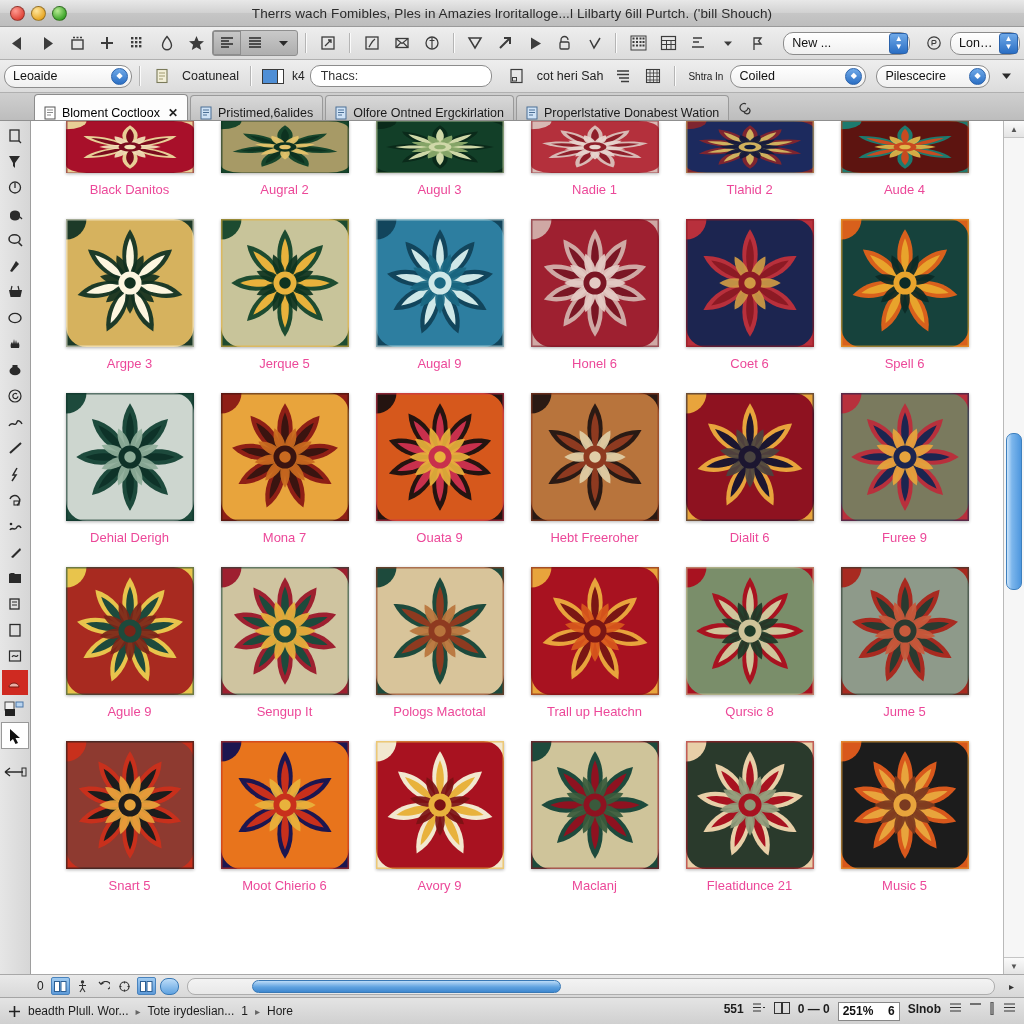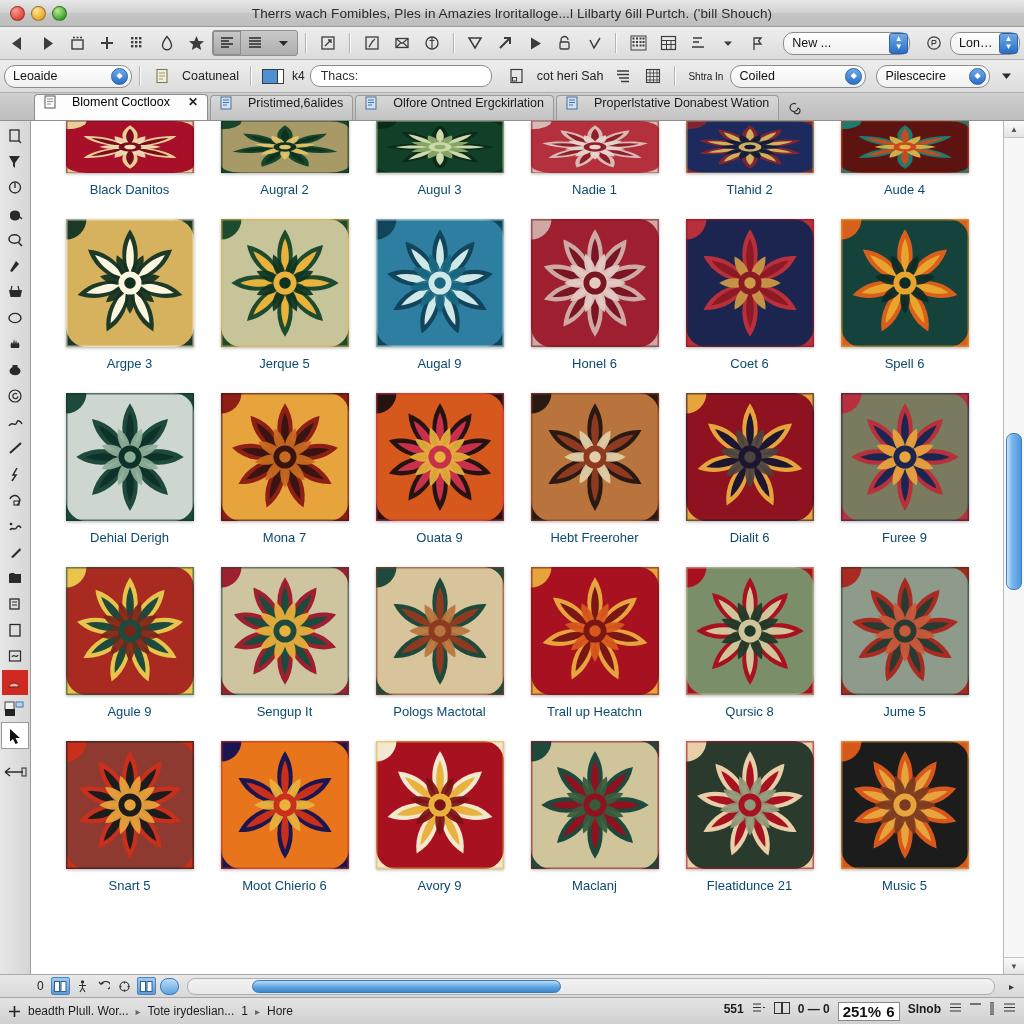--- a/index.html
+++ b/index.html
@@ -89,21 +89,21 @@
   }
 
   
   .tabbar{
     height:27px;flex:0 0 27px;display:flex;align-items:flex-end;gap:0;
     background:linear-gradient(to bottom,#cfcfcf,#bdbdbd);
     border-bottom:1px solid #8f8f8f;
     padding-left:34px;
   }
   .tab{
-    display:flex;align-items:flex-start;gap:16px;height:24px;
+    display:flex;align-items:flex-end;gap:6px;height:24px;
     padding:0 9px;font-size:12.5px;color:#1a1a1a;
     background:linear-gradient(to bottom,#d8d8d8,#c2c2c2);
     border:1px solid #9a9a9a;border-bottom:none;
     border-radius:4px 4px 0 0;margin-right:2px;max-width:250px;margin-top:30px;
   }
   .tab.active{
     background:#fdfdfd;color:#000;border-color:#8c8c8c;height:25px;
   }
   .tab .lbl{white-space:nowrap;overflow:hidden;text-overflow:ellipsis;}
   .tab .x{font-size:12px;font-weight:bold;color:#222;padding-left:2px;}
@@ -138,21 +138,21 @@
   }
   .cell{display:flex;flex-direction:column;align-items:center;}
   .cell.clip-top .thumb{height:52px;}
   .thumb{
     width:128px;height:128px;margin-top:10px;
     box-shadow:0 1px 3px rgba(0,0,0,.30);
     overflow:hidden;position:relative;background:#eee;
   }
   .thumb svg{display:block;width:100%;height:100%;}
   .cap{
-    font-size:13px;color:#0c4a6e;margin:9px 0 12px;
+    font-size:13px;color:#ec4899;margin:9px 0 12px;
     white-space:nowrap;text-align:center;
   }
 
   
   .vscroll{
     width:20px;flex:0 0 20px;background:#f2f2f2;border-left:1px solid #b9b9b9;
     position:relative;display:flex;flex-direction:column;
   }
   .vs-btn{height:16px;display:flex;align-items:center;justify-content:center;
     font-size:8px;color:#555;background:linear-gradient(to bottom,#fafafa,#e4e4e4);
@@ -192,21 +192,21 @@
     height:26px;flex:0 0 26px;display:flex;align-items:center;
     background:linear-gradient(to bottom,#e4e4e4,#d0d0d0);
     border-top:1px solid #a5a5a5;font-size:12px;color:#1c1c1c;padding:0 8px;
   }
   .sb-left{display:flex;align-items:center;gap:7px;}
   .sb-right{margin-left:auto;display:flex;align-items:flex-start;gap:8px;font-weight:bold;}
   .sb-sep{color:#666;font-size:10px;}
   .zoombox{
     width:52px;height:17px;background:#fff;border:1px solid #888;
     display:flex;align-items:center;justify-content:space-between;
-    padding:0 4px;font-size:15px;color:#111;
+    padding:0 4px;font-size:12px;color:#111;
   }
   .icn{display:inline-flex;align-items:center;justify-content:center;color:#333;}
 </style>
 </head>
 <body>
 
 <div class="app">
 
   <div class="titlebar">
     <div class="traffic">

